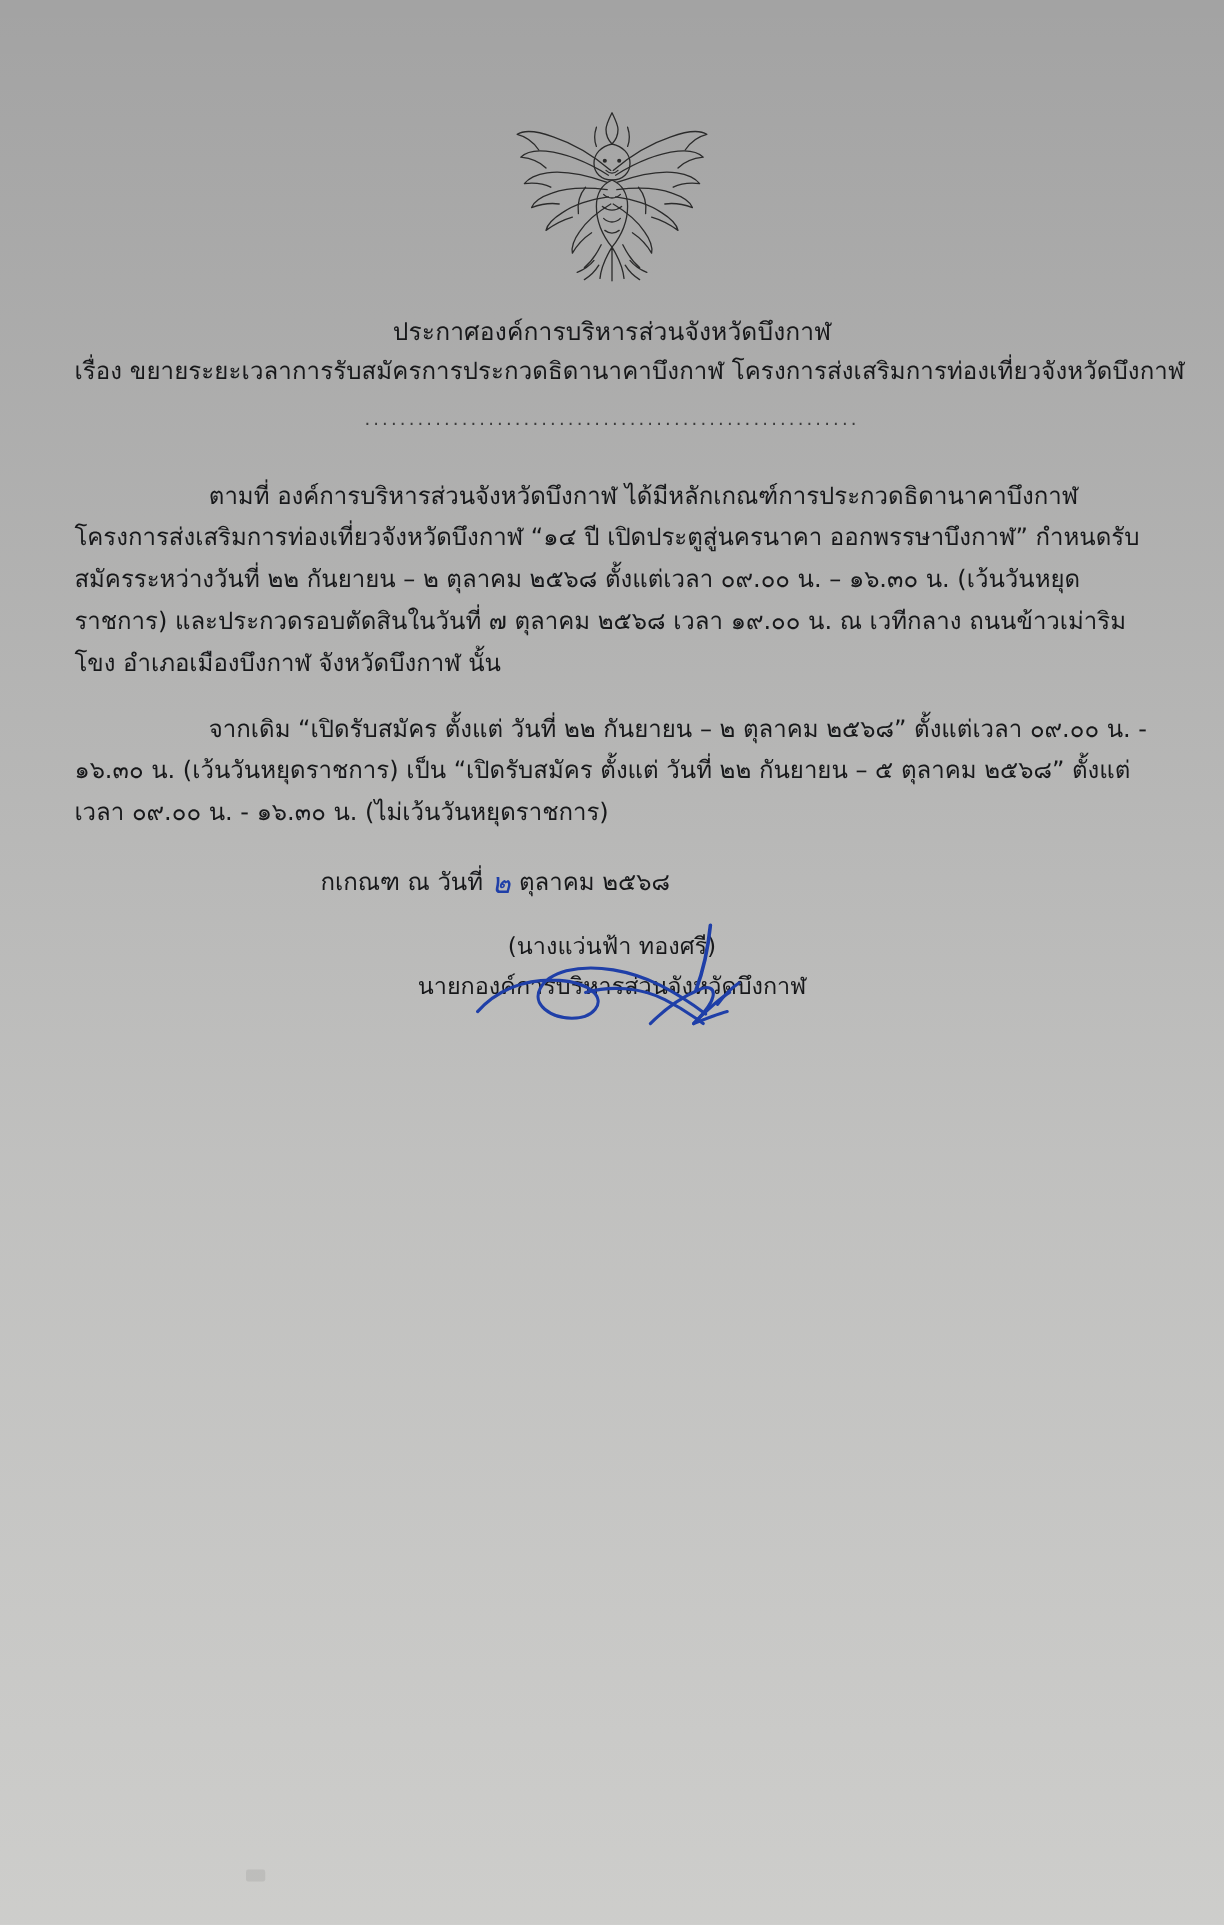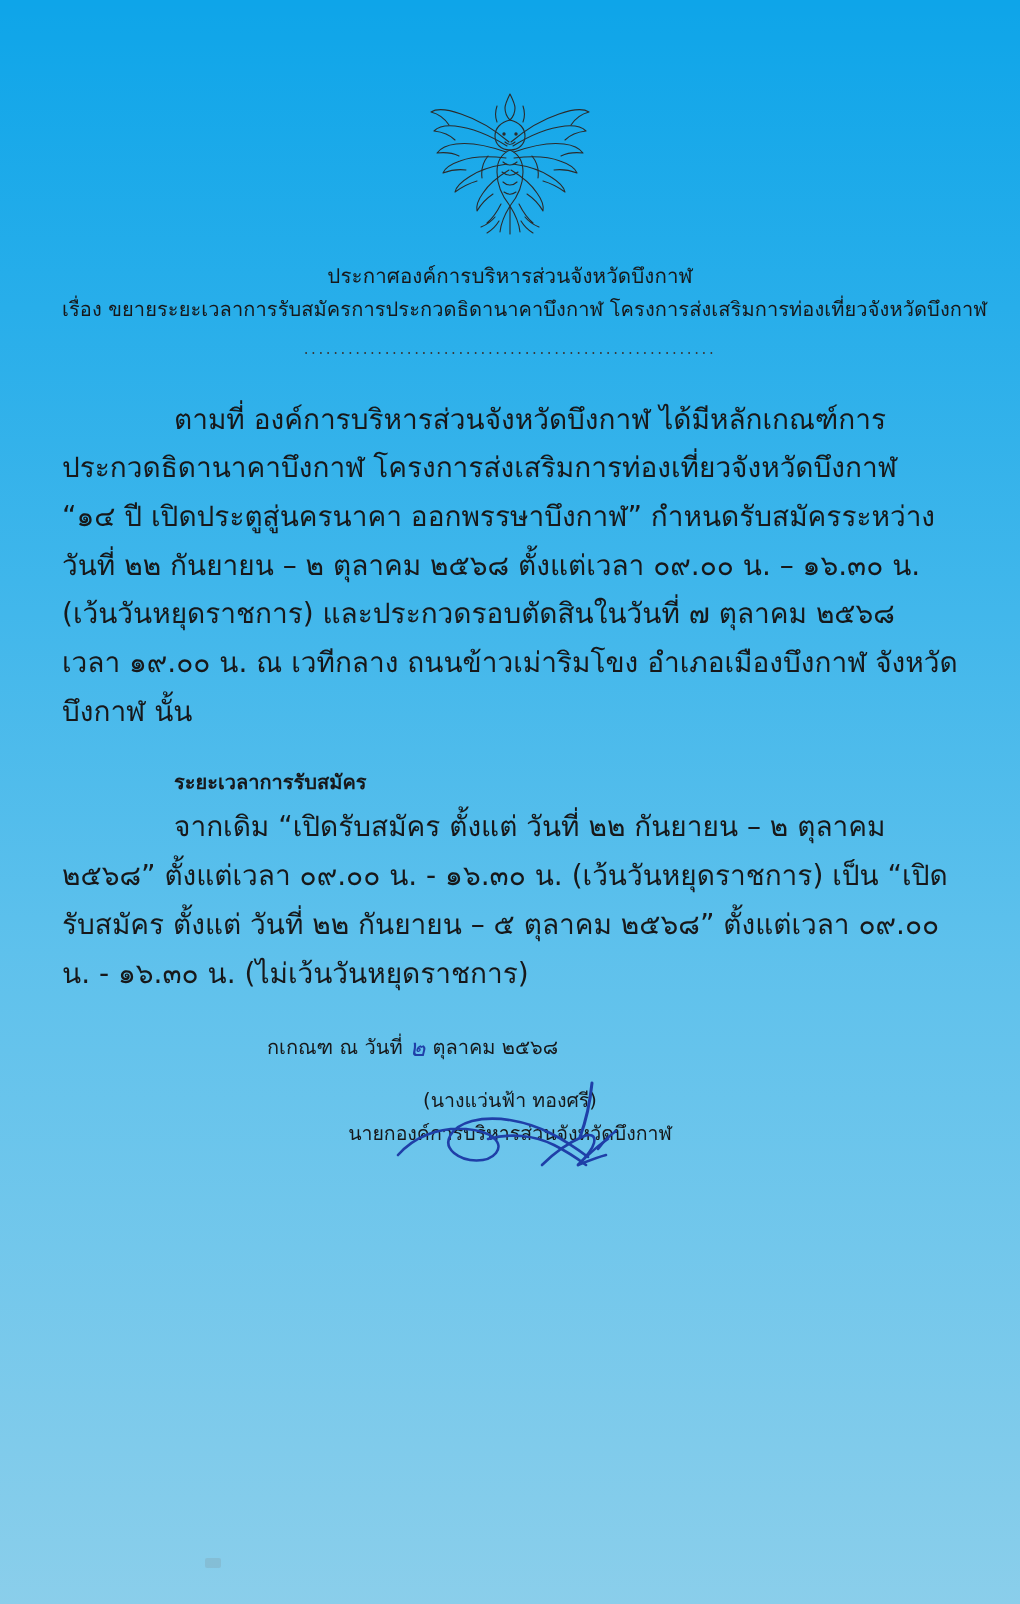--- a/index.html
+++ b/index.html
@@ -11,21 +11,21 @@
     width: 1020px;
     height: 1604px;
     position: relative;
     font-family: "DejaVu Sans", sans-serif;
     color: #1c1c1c;
     overflow: hidden;
   }
   .page {
     position: absolute;
     inset: 0;
-    background: #0ea5e9;
+    background: #a3a3a3;
   }
   
   .page::after {
     content: "";
     position: absolute;
     inset: 0;
     background: linear-gradient(180deg, rgba(250,250,248,0.0) 0%, rgba(246,246,242,0.35) 60%, rgba(240,240,236,0.55) 100%);
     pointer-events: none;
   }
   .content {
@@ -67,21 +67,21 @@
     margin-top: 14px;
     font-size: 15px;
     letter-spacing: 2.6px;
     color: #3a3a3a;
   }
   
   .body-block {
     margin-top: 38px;
   }
   .para {
-    font-size: 28px;
+    font-size: 20px;
     line-height: 1.74;
     color: #17181a;
     text-align: left;
   }
   .para .indent {
     display: inline-block;
     width: 112px;
   }
   .para + .para {
     margin-top: 14px;
@@ -194,21 +194,20 @@
       <div class="heading-line l1">ประกาศองค์การบริหารส่วนจังหวัดบึงกาฬ</div>
       <div class="heading-line l2">เรื่อง  ขยายระยะเวลาการรับสมัครการประกวดธิดานาคาบึงกาฬ โครงการส่งเสริมการท่องเที่ยวจังหวัดบึงกาฬ</div>
       <div class="dotline">........................................................</div>
     </div>
 
     <div class="body-block">
 
       <p class="para"><span class="indent"></span><span>ตามที่ องค์การบริหารส่วนจังหวัดบึงกาฬ ได้มีหลักเกณฑ์การประกวดธิดานาคาบึงกาฬ โครงการส่งเสริมการท่องเที่ยวจังหวัดบึงกาฬ “๑๔ ปี เปิดประตูสู่นครนาคา ออกพรรษาบึงกาฬ” กำหนดรับสมัครระหว่างวันที่ ๒๒ กันยายน – ๒ ตุลาคม ๒๕๖๘ ตั้งแต่เวลา ๐๙.๐๐ น. – ๑๖.๓๐ น. (เว้นวันหยุดราชการ) และประกวดรอบตัดสินในวันที่ ๗ ตุลาคม ๒๕๖๘ เวลา ๑๙.๐๐ น. ณ เวทีกลาง ถนนข้าวเม่าริมโขง อำเภอเมืองบึงกาฬ จังหวัดบึงกาฬ นั้น</span></p>
 
 
-      <div class="subhead">ระยะเวลาการรับสมัคร</div>
 
       <p class="para tight"><span class="indent"></span><span>จากเดิม “เปิดรับสมัคร ตั้งแต่ วันที่ ๒๒ กันยายน – ๒ ตุลาคม ๒๕๖๘” ตั้งแต่เวลา ๐๙.๐๐ น. - ๑๖.๓๐ น. (เว้นวันหยุดราชการ) เป็น </span><b>“เปิดรับสมัคร ตั้งแต่ วันที่ ๒๒ กันยายน – ๕ ตุลาคม ๒๕๖๘”</b> <b>ตั้งแต่เวลา ๐๙.๐๐ น. - ๑๖.๓๐ น. (ไม่เว้นวันหยุดราชการ)</b></p>
 
       <div class="dateline"><span>กเกณฑ ณ วันที่</span><span class="handdate">๒</span><span>ตุลาคม ๒๕๖๘</span></div>
 
       <div class="sig-area">
         <svg class="sig-svg" viewBox="0 0 290 120" aria-hidden="true">
           <g fill="none" stroke="#1f3fa8" stroke-width="2.6" stroke-linecap="round" stroke-linejoin="round">
             <path d="M6 78 C22 60 46 50 74 52 C100 54 112 66 104 76 C96 86 74 86 62 76 C50 66 58 50 80 44 C104 38 134 44 158 56 C176 65 188 74 196 80"></path>
             <path d="M96 62 C118 56 142 58 162 68 C176 75 186 82 194 88"></path>

